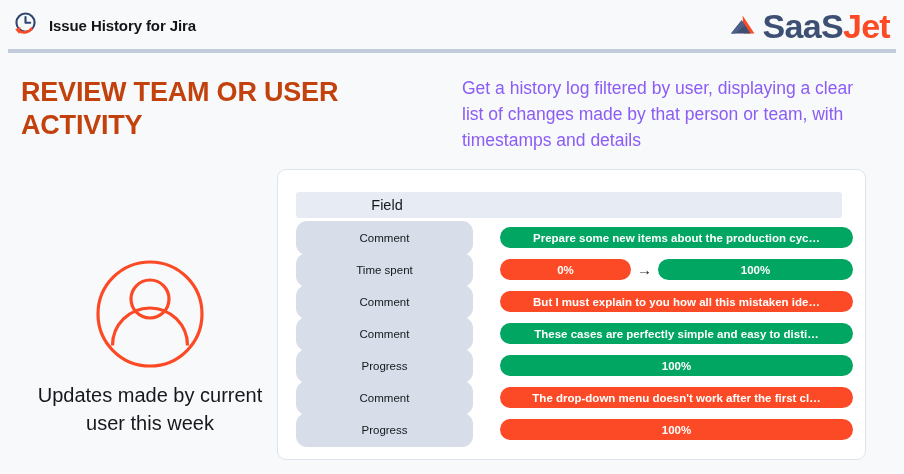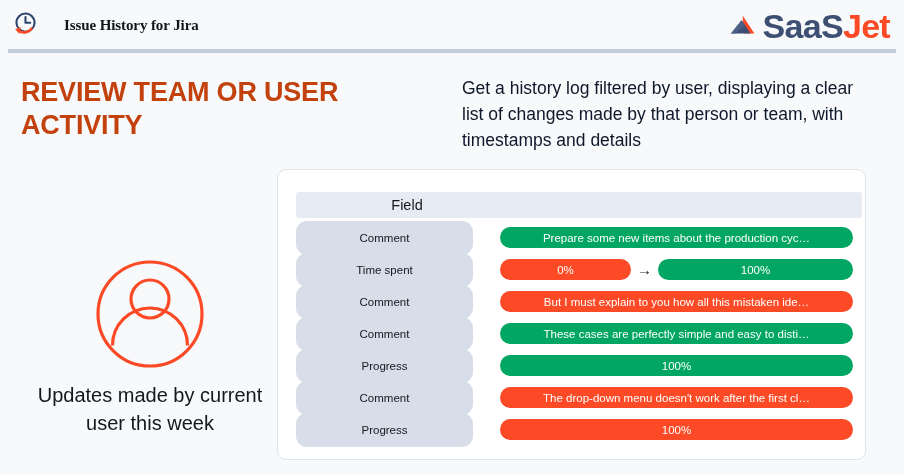--- a/index.html
+++ b/index.html
@@ -23,23 +23,22 @@
     left: 0; top: 0;
     width: 904px;
     height: 50px;
     background: #f7f9fb;
     display: flex;
     align-items: center;
   }
   .brand-left {
     display: flex;
     align-items: center;
-    gap: 24px;
+    gap: 9px;
     margin-left: 10px;
-    font-family: Liberation Serif, serif;
   }
   .clock-icon {
     width: 30px;
     height: 30px;
     display: block;
     flex: 0 0 30px;
   }
   .app-title {
     font-size: 15px;
     font-weight: bold;
@@ -91,21 +90,21 @@
     color: #c2410c;
     text-transform: uppercase;
   }
   .description {
     position: absolute;
     left: 462px;
     top: 76px;
     width: 400px;
     font-size: 17.5px;
     line-height: 1.48;
-    color: #0f172a;
+    color: #8b5cf6;
   }
 
   
   .user-block {
     position: absolute;
     left: 30px;
     top: 258px;
     width: 240px;
     text-align: center;
   }
@@ -138,21 +137,20 @@
   .table-head {
     position: absolute;
     left: 18px;
     top: 22px;
     width: 546px;
     height: 26px;
     background: #e7ebf3;
     border-radius: 3px;
     display: flex;
     align-items: center;
-    padding-left: 20px;
   }
   .th {
     font-size: 14.5px;
     color: #14171b;
     text-align: center;
   }
   .th-field { width: 182px; }
   .th-changes { flex: 1; }
 
   .rows {
@@ -189,21 +187,21 @@
     align-items: center;
   }
 
   .change-pill {
     height: 21px;
     border-radius: 11px;
     display: flex;
     align-items: center;
     justify-content: center;
     font-size: 11.5px;
-    font-weight: normal;
+    font-weight: bold;
     color: #ffffff;
     white-space: nowrap;
     overflow: hidden;
     padding: 0 8px;
     box-sizing: border-box;
   }
   .change-pill.green { background: #00a662; }
   .change-pill.red   { background: #fb4a25; }
   .change-pill.full  { width: 353px; flex: 0 0 353px; }
   .change-pill.half-left  { width: 131px; flex: 0 0 131px; }

